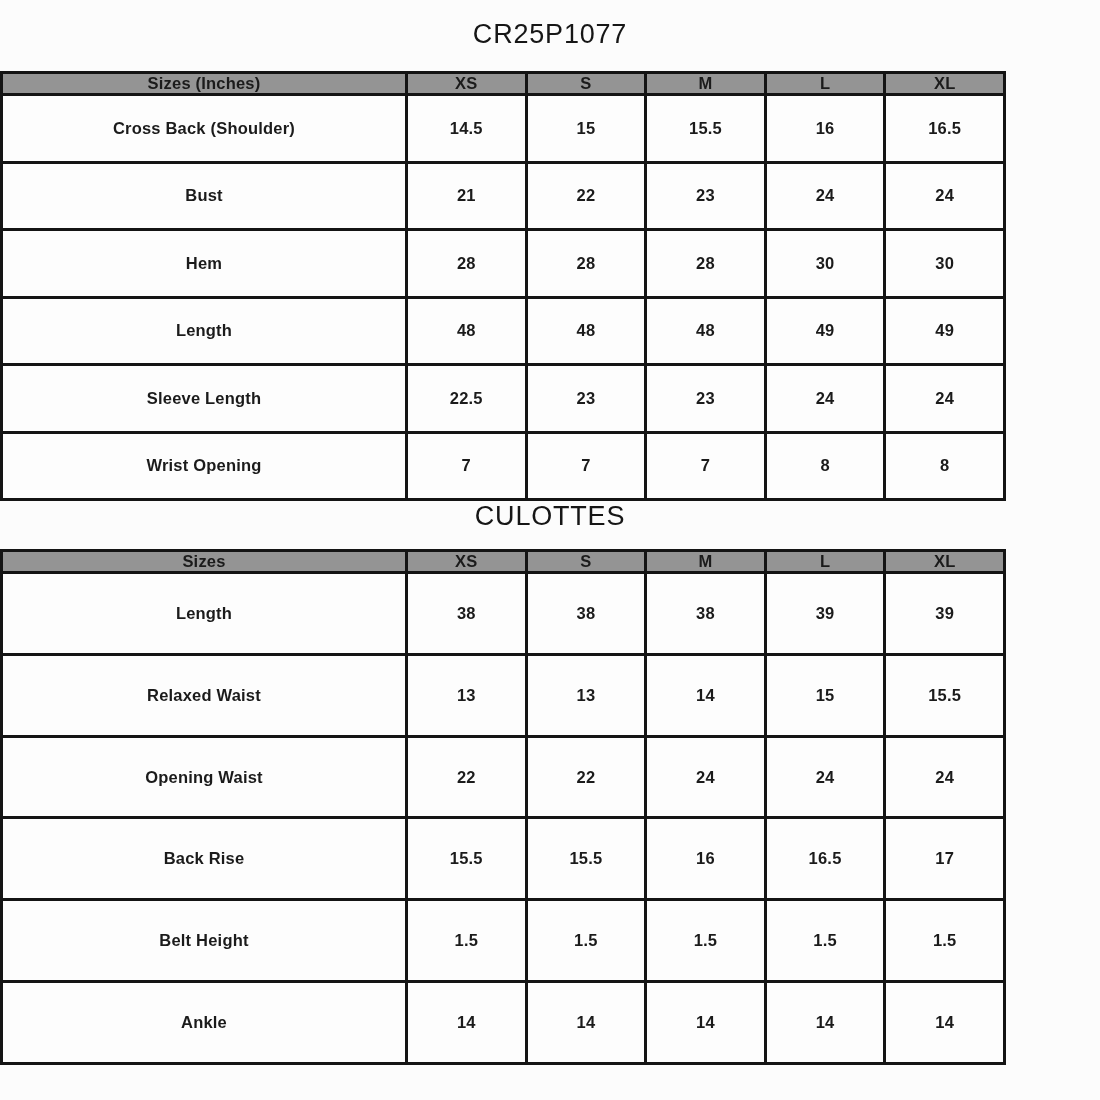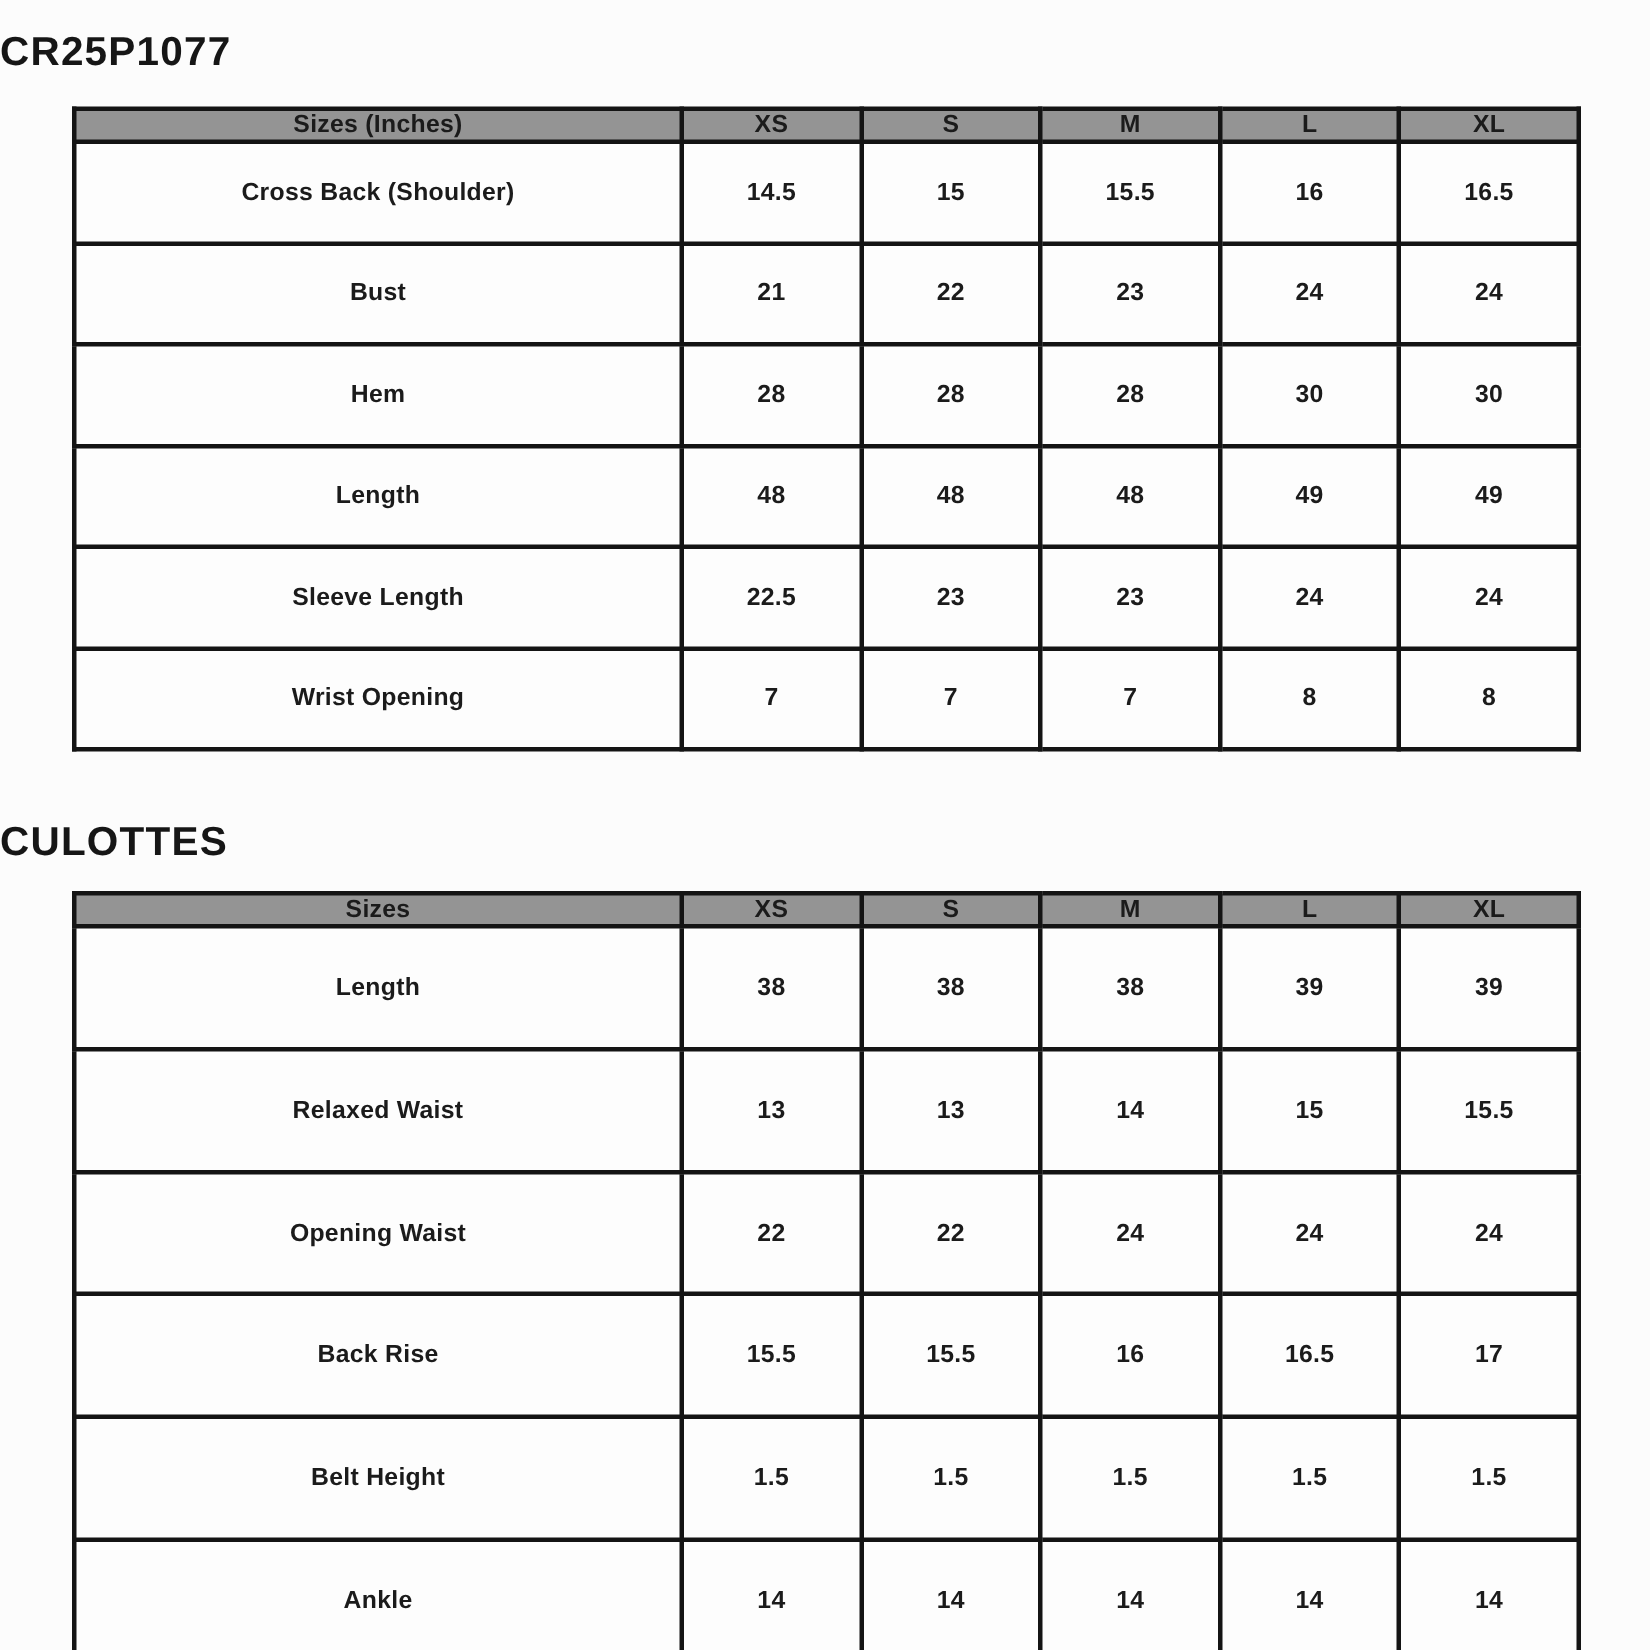--- a/index.html
+++ b/index.html
@@ -13,39 +13,37 @@
     font-family: "Liberation Sans", "DejaVu Sans", sans-serif;
     color: #161616;
     overflow: hidden;
   }
   .page {
     width: 1100px;
     height: 1100px;
   }
   .title {
     margin: 0;
-    text-align: left;
+    text-align: center;
     font-size: 27px;
-    font-weight: bold;
+    font-weight: normal;
     letter-spacing: 0.8px;
     color: #161616;
   }
   .title-top {
     padding-top: 19px;
     padding-bottom: 21px;
   }
   .title-mid {
-    padding-top: 45px;
     padding-bottom: 17px;
   }
   table.size-table {
     border-collapse: collapse;
     table-layout: fixed;
     width: 1003px;
-    margin-left: 48px;
     background: #fdfdfd;
   }
   table.size-table th,
   table.size-table td {
     border: 3px solid #141414;
     text-align: center;
     vertical-align: middle;
     font-weight: bold;
     font-size: 16.5px;
     padding: 0;

